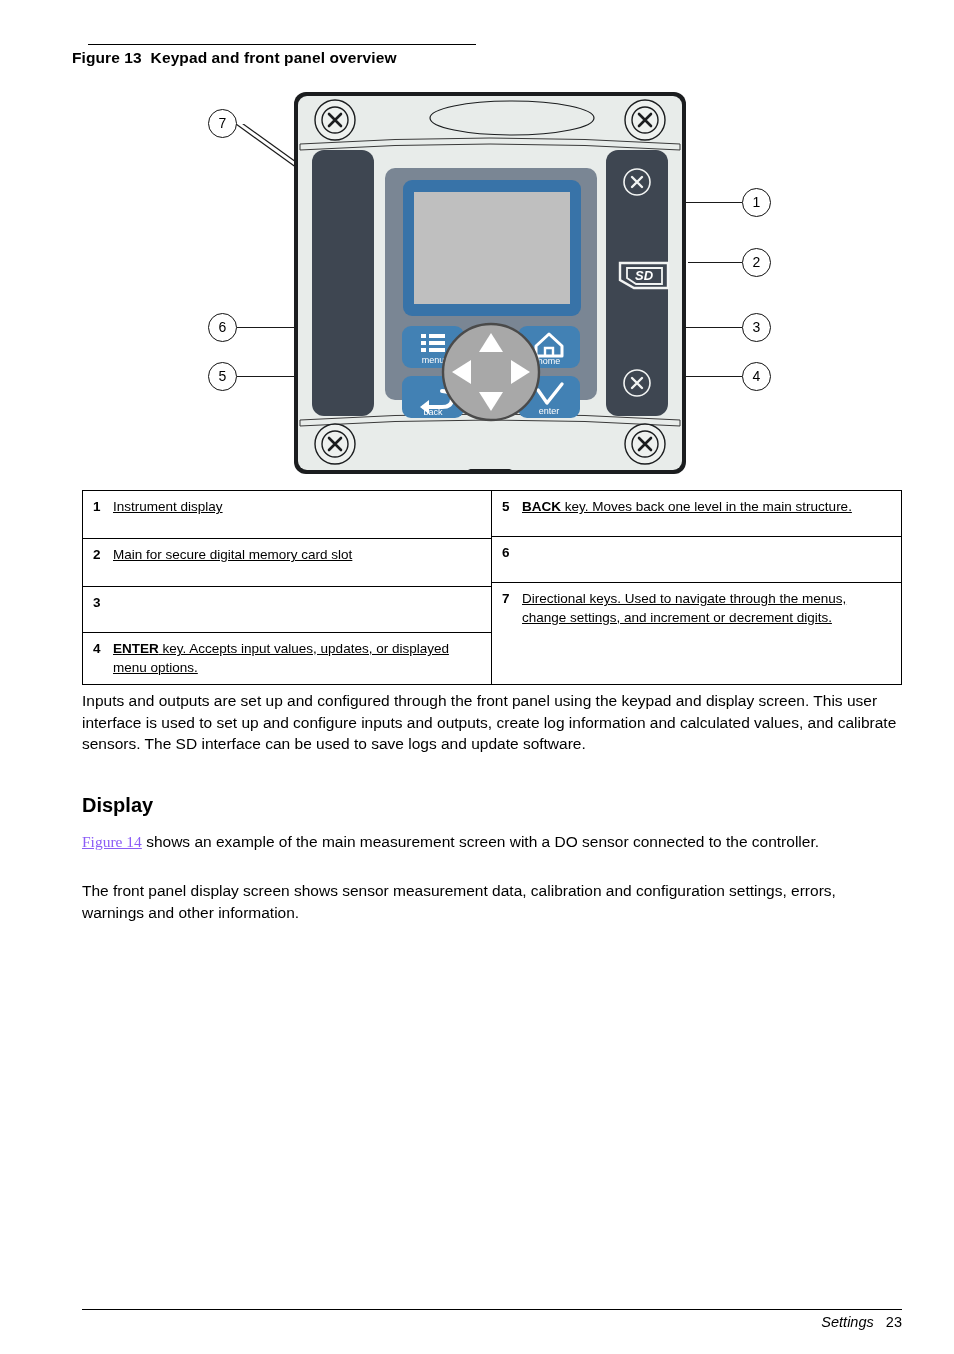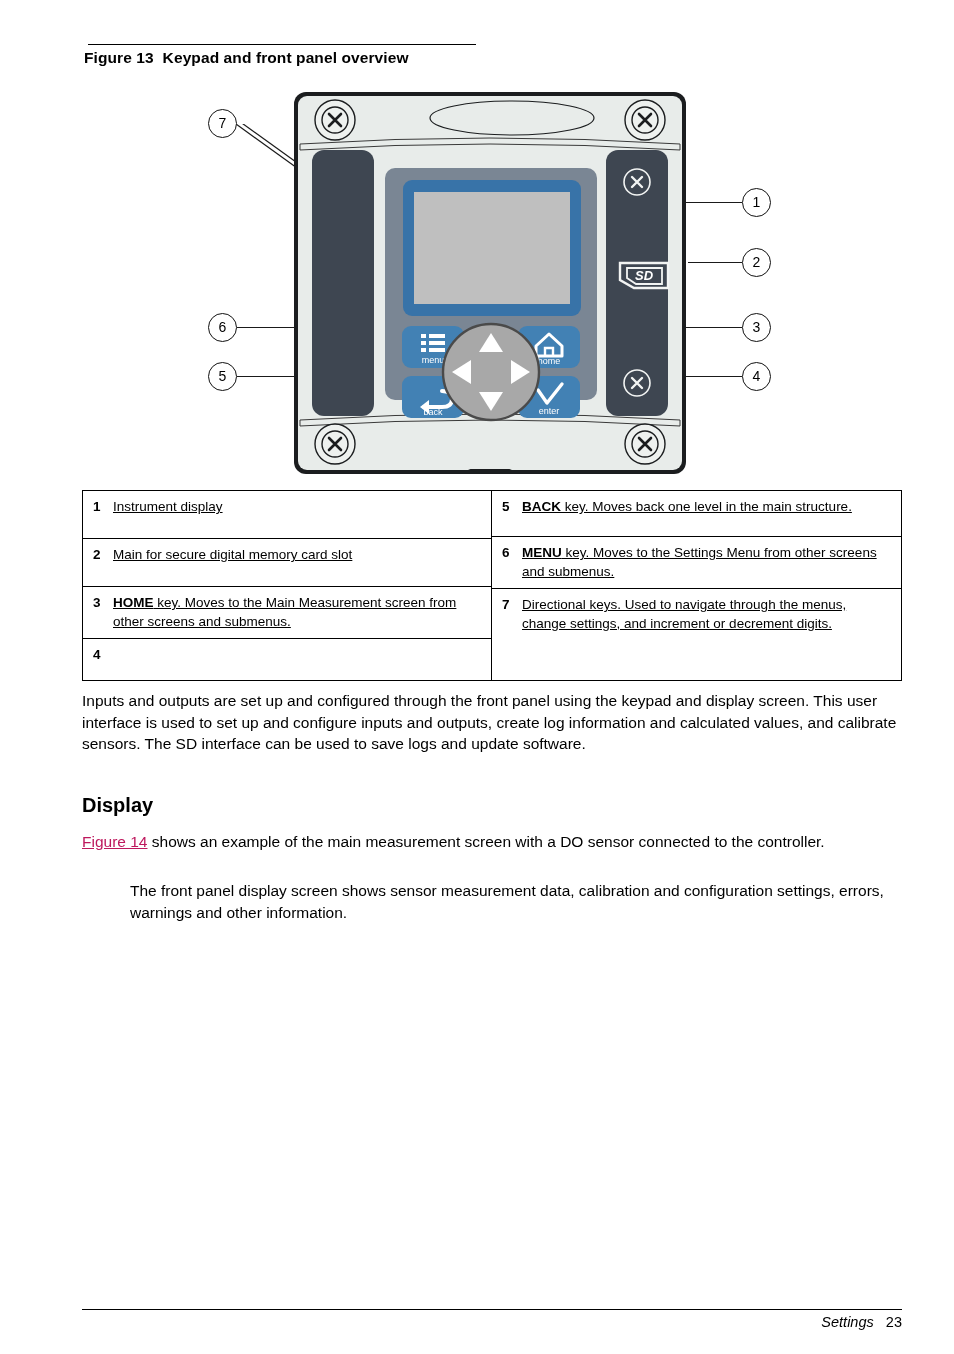--- a/index.html
+++ b/index.html
@@ -20,21 +20,21 @@
   .fig-rule {
     position: absolute;
     left: 88px;
     top: 44px;
     width: 388px;
     height: 1px;
     background: #000;
   }
   .fig-caption {
     position: absolute;
-    left: 84px;
+    left: 72px;
     top: 49px;
     font-size: 15.5px;
     font-weight: bold;
     letter-spacing: 0.1px;
     white-space: pre;
     text-align: center;
   }
 
   
   .figure {
@@ -132,22 +132,22 @@
   }
   .p1 { top: 690px; }
   .h-display {
     position: absolute;
     left: 82px;
     top: 794px;
     font-size: 20px;
     font-weight: bold;
   }
   .p2 { top: 831px; }
-  .p3 { top: 880px; margin-left: 48px; }
-  .link { color: #be185d; }
+  .p3 { top: 880px; }
+  .link { color: #8b5cf6; font-family: Liberation Serif, serif; }
 
   
   .footer-rule {
     position: absolute;
     left: 82px;
     top: 1309px;
     width: 820px;
     height: 1px;
     background: #000;
   }
@@ -304,34 +304,33 @@
     <div class="legend-row h1">
       <span class="legend-num">1</span>
       <span class="legend-text"><b></b><span>Instrument display</span></span>
     </div>
     <div class="legend-row h2">
       <span class="legend-num">2</span>
       <span class="legend-text"><b></b><span>Main for secure digital memory card slot</span></span>
     </div>
     <div class="legend-row h3">
       <span class="legend-num">3</span>
-      <span class="legend-text"><b>HOME</b><span> key. Moves to the Main Measurement screen from other screens and submenus.</span></span>
     </div>
     <div class="legend-row h4 last">
       <span class="legend-num">4</span>
+      <span class="legend-text"><b>ENTER</b><span> key. Accepts input values, updates, or displayed menu options.</span></span>
     </div>
   </div>
   <div class="legend-col right">
     <div class="legend-row h5">
       <span class="legend-num">5</span>
       <span class="legend-text"><b>BACK</b><span> key. Moves back one level in the main structure.</span></span>
     </div>
     <div class="legend-row h6">
       <span class="legend-num">6</span>
-      <span class="legend-text"><b>MENU</b><span> key. Moves to the Settings Menu from other screens and submenus.</span></span>
     </div>
     <div class="legend-row h7 last">
       <span class="legend-num">7</span>
       <span class="legend-text"><b></b><span>Directional keys. Used to navigate through the menus, change settings, and increment or decrement digits.</span></span>
     </div>
   </div>
 </div>
 
 <div class="para p1">Inputs and outputs are set up and configured through the front panel using the keypad and display screen. This user interface is used to set up and configure inputs and outputs, create log information and calculated values, and calibrate sensors. The SD interface can be used to save logs and update software.</div>
 

